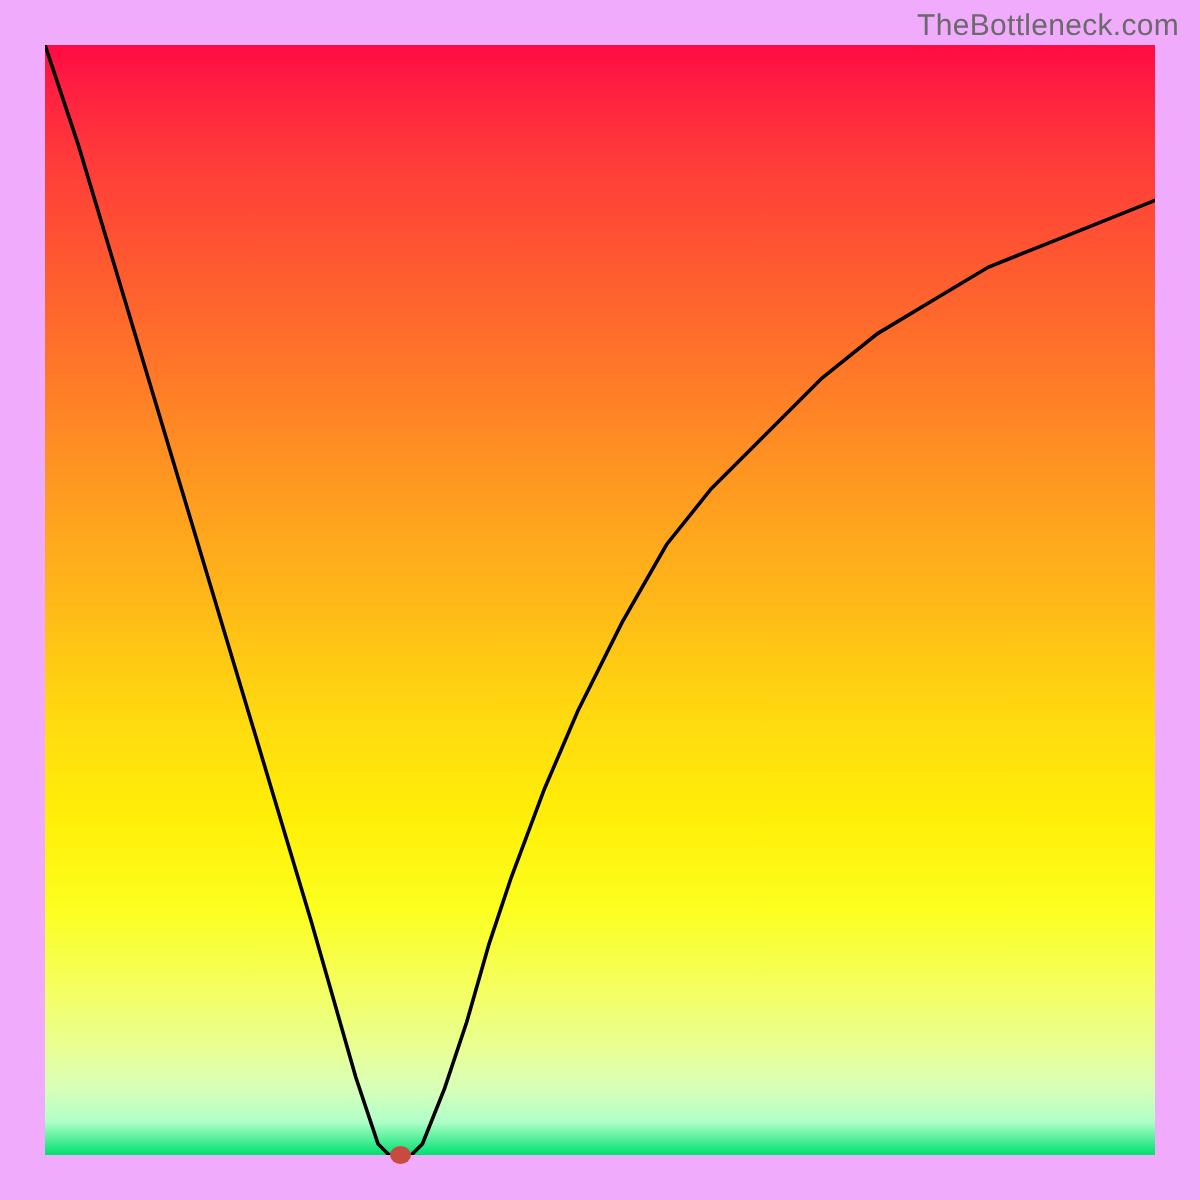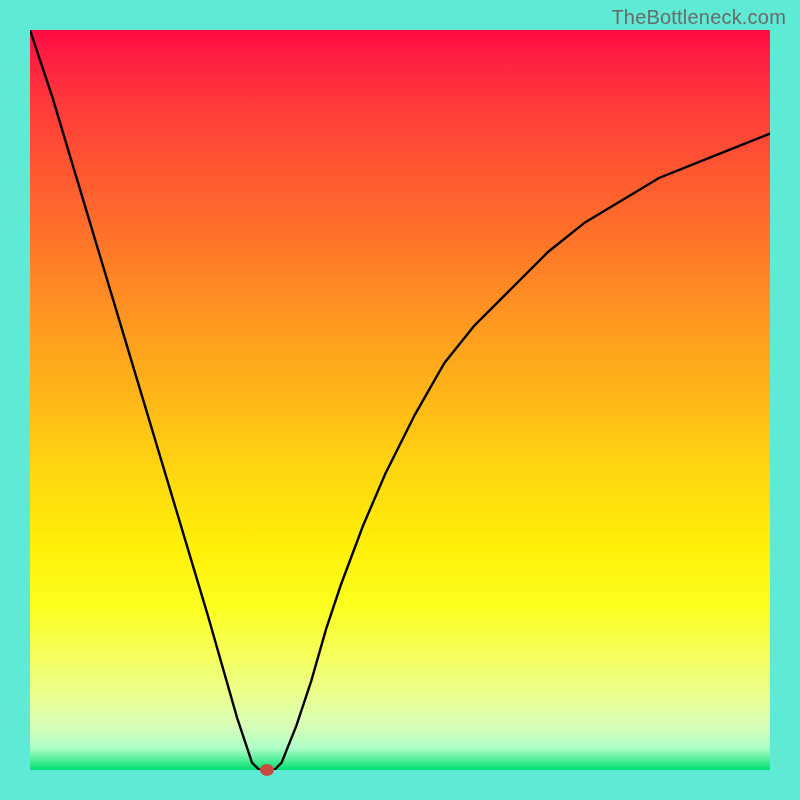--- a/index.html
+++ b/index.html
@@ -1,21 +1,21 @@
 <!DOCTYPE html>
 <html><head>
 <meta charset="utf-8">
 <style>
   * { margin: 0; padding: 0; box-sizing: border-box; }
   html, body { width: 800px; height: 800px; overflow: hidden; background: #000; }
   .chart-container {
     position: relative;
     width: 800px;
     height: 800px;
-    background: #5eead4;
+    background: #f0abfc;
   }
   .plot-area {
     position: absolute;
     left: 30px;
     top: 30px;
     width: 740px;
     height: 740px;
     background: linear-gradient(to bottom,
       #ff0a44 0%,
       #ff2040 4%,

